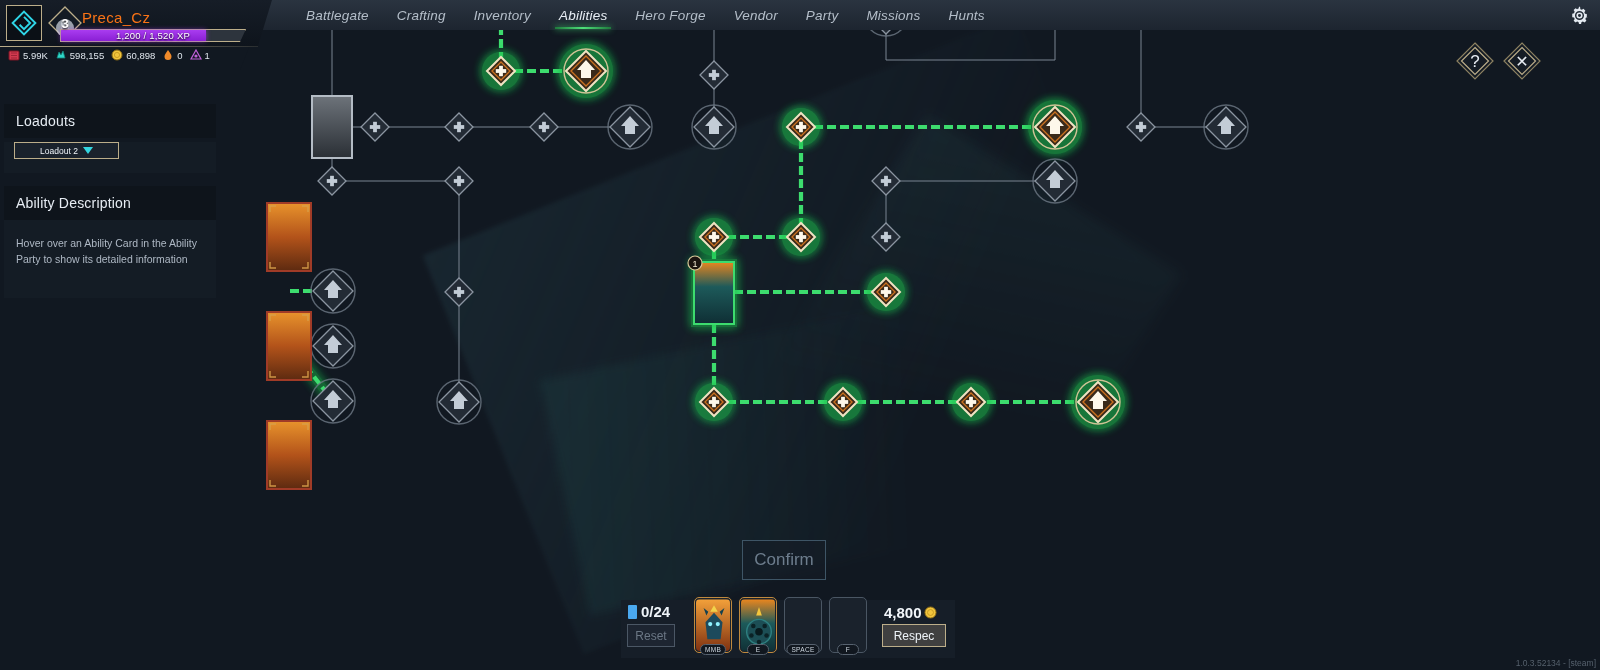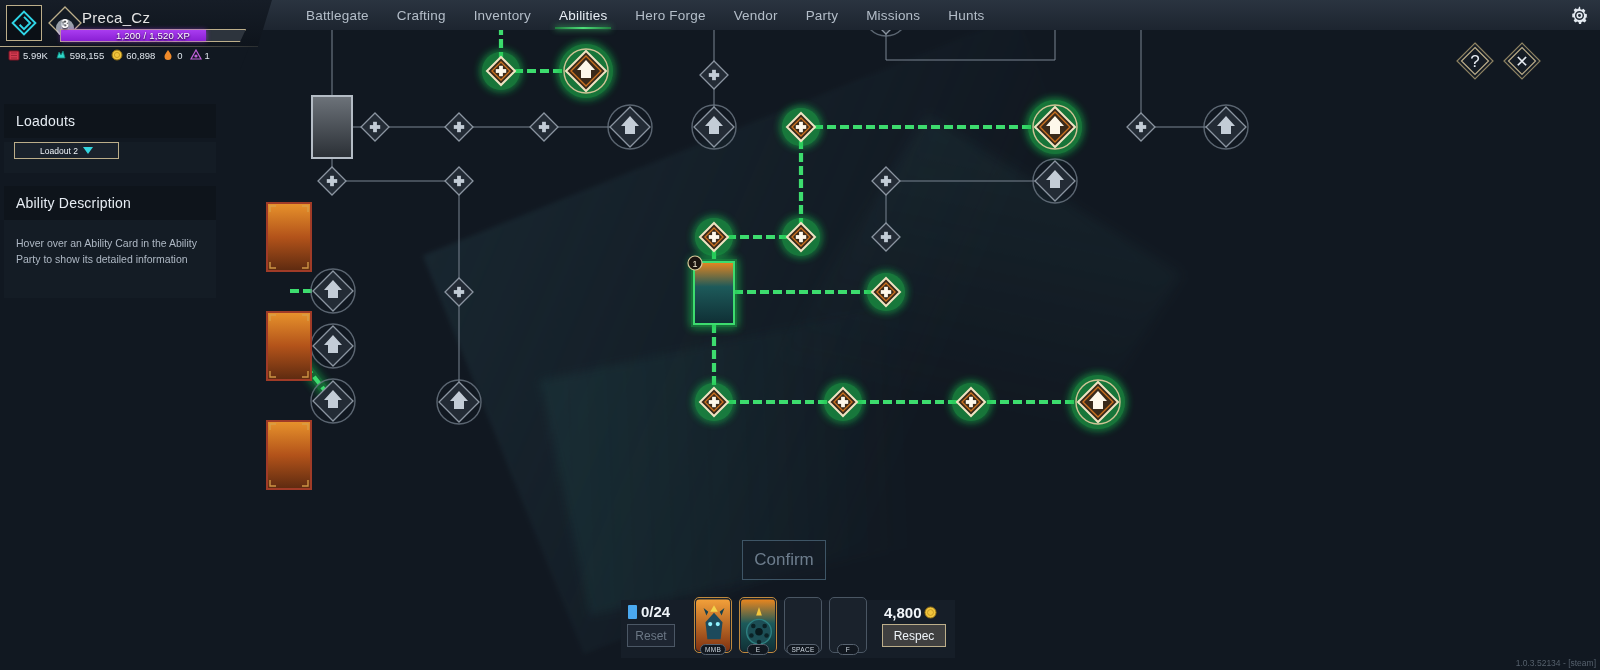--- a/index.html
+++ b/index.html
@@ -36,21 +36,21 @@
     z-index:40;
   }
   #topbar-sheen {
     position:absolute; left:0; top:0; width:1600px; height:30px;
     background:linear-gradient(180deg,#2a3440 0%,#222b36 60%,#1d2530 100%);
   }
   #nav { position:absolute; left:292px; top:0; height:30px; display:flex; align-items:center; gap:0; z-index:42; }
   .nav-item {
     font-size:13.5px; color:#b4bec9; padding:0 14px; height:30px;
     display:flex; align-items:center; cursor:pointer; position:relative;
-    letter-spacing:.2px; white-space:nowrap;
+    letter-spacing:.2px; white-space:nowrap;font-style:italic;
   }
   .nav-item.active { color:#e8eef5; }
   .nav-item.active:after {
     content:""; position:absolute; left:10px; right:10px; bottom:1px; height:2px;
     background:linear-gradient(90deg,#1f7a3c,#4ee07a,#1f7a3c);
     box-shadow:0 0 6px #3ddc6e;
   }
   #gear-btn {
     position:absolute; right:10px; top:5px; width:21px; height:21px;
     cursor:pointer; z-index:43;
@@ -78,21 +78,21 @@
   #level-badge {
     position:absolute; left:48px; top:6px; width:34px; height:34px;
   }
   #level-num {
     position:absolute; left:48px; top:6px; width:34px; height:34px;
     display:flex; align-items:center; justify-content:center;
     font-size:13px; color:#fff; font-weight:bold; z-index:3;
     text-shadow:0 1px 2px #000;
   }
   #player-name {
-    position:absolute; left:82px; top:9px; font-size:15px; color:#e5e5e5;
+    position:absolute; left:82px; top:9px; font-size:15px; color:#f97316;
     letter-spacing:.3px;
   }
   #xp-wrap {
     position:absolute; left:60px; top:29px; width:186px; height:13px;
   }
   #xp-track {
     position:absolute; inset:0; background:#2d343d;
     border:1px solid #bcae8a;
     clip-path:polygon(0 0, 186px 0, 180px 13px, 0 13px);
   }

